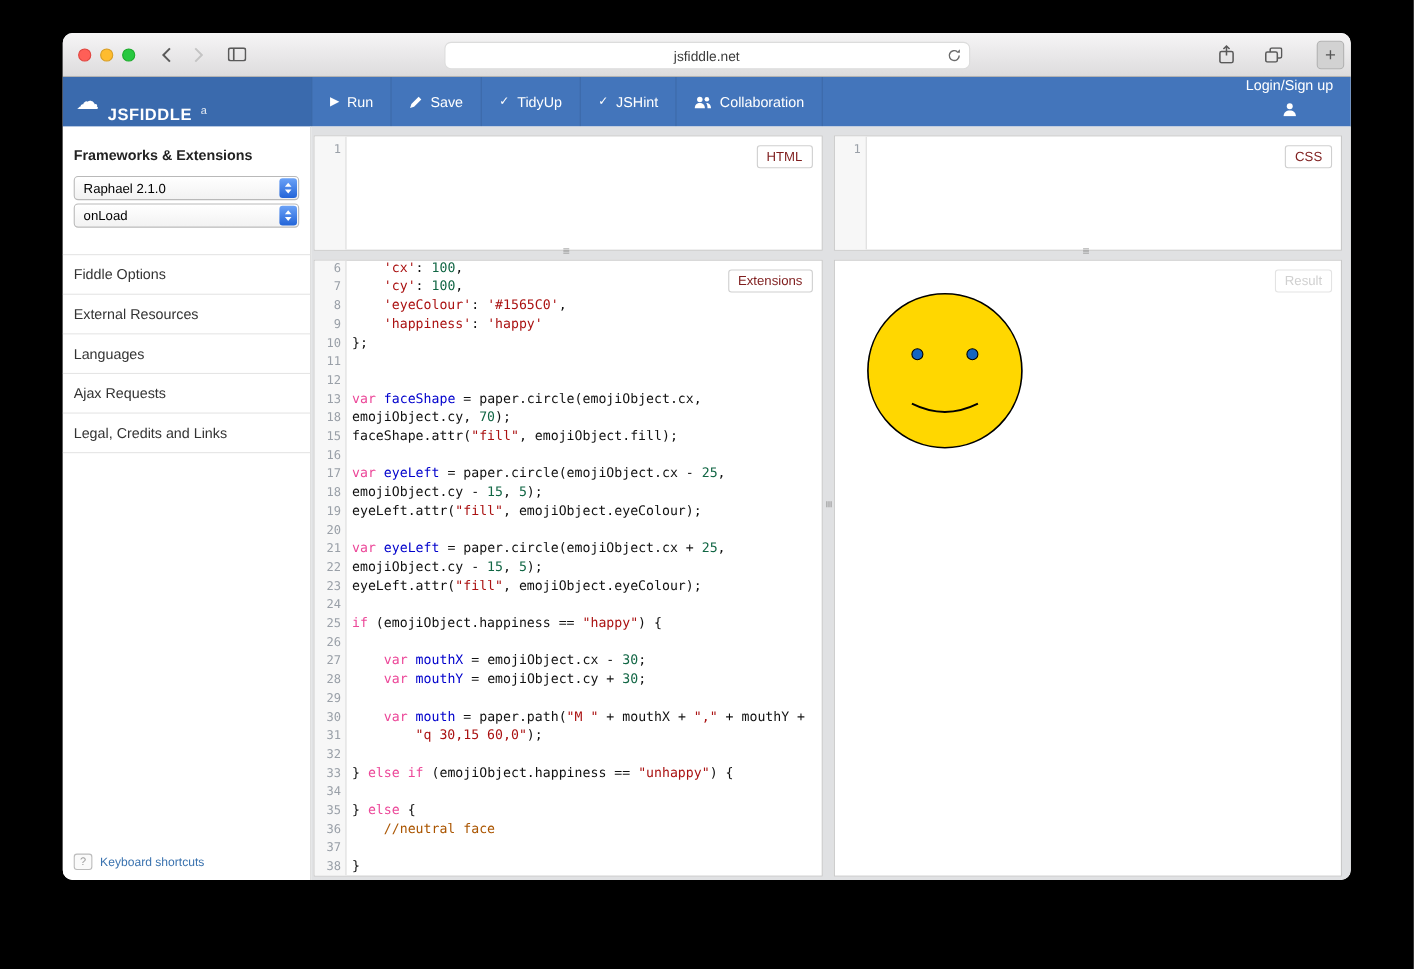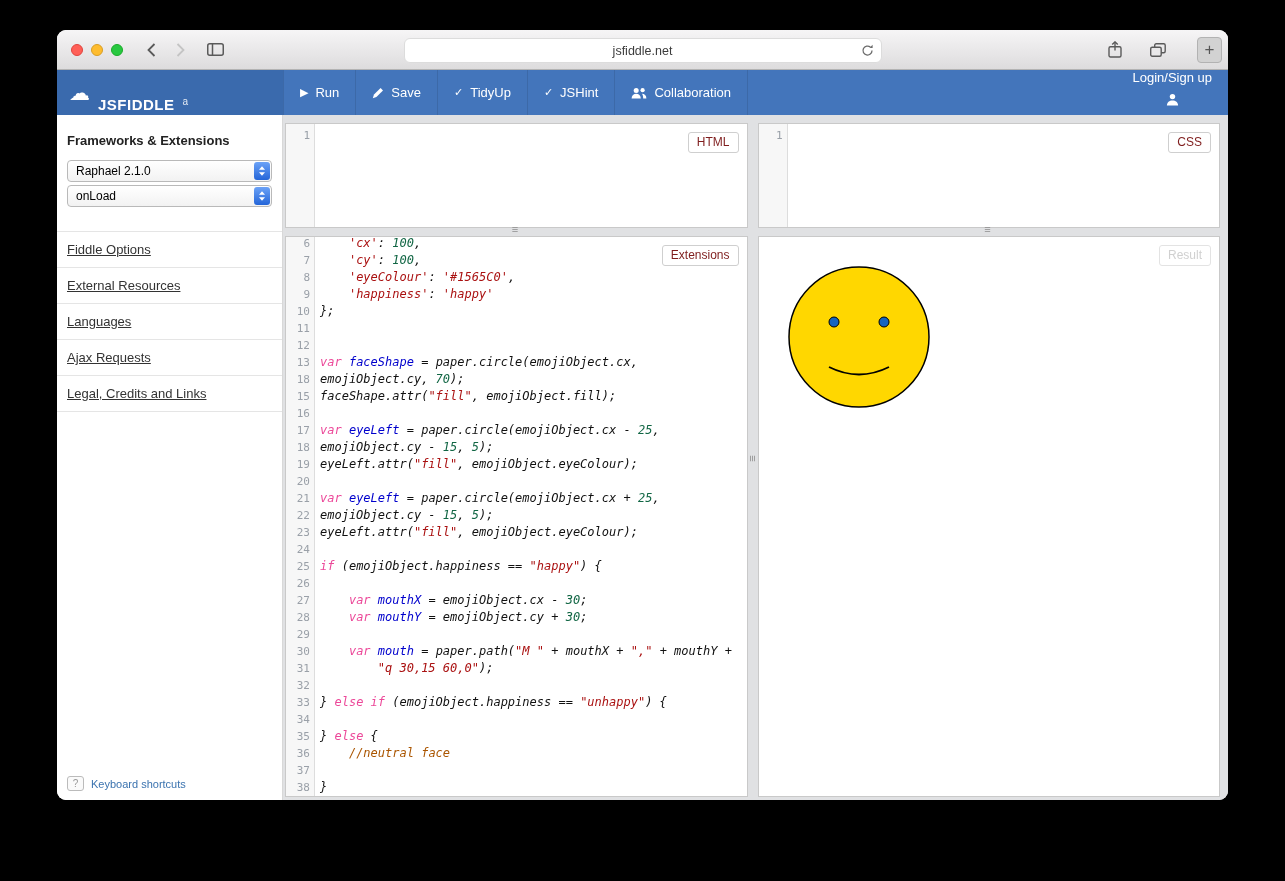--- a/index.html
+++ b/index.html
@@ -55,21 +55,21 @@
              flex:none; border-right:1px solid #d8d8d8; }
   .sbheading { font-weight:bold; font-size:13px; color:#222; padding:8px 10px 12px; }
   .select { margin:0 10px 3px; height:22px; border:1px solid #b9b9b9; border-radius:4px;
             background:linear-gradient(#fff,#f2f2f2); position:relative; font-size:12px;
             color:#000; display:flex; align-items:center; padding-left:8px; cursor:pointer; }
   .stepper { position:absolute; right:1px; top:1px; bottom:1px; width:16px;
              border-radius:3px; background:linear-gradient(#6ba2f7,#2465d8);
              display:flex; align-items:center; justify-content:center; }
   .sbitems { list-style:none; margin-top:24px; border-top:1px solid #e5e5e5; }
   .sbitems li { padding:10px; font-size:13px; color:#333; border-bottom:1px solid #e5e5e5;
-                cursor:pointer;text-decoration:underline; }
+                cursor:pointer; }
   .sbfooter { position:absolute; bottom:9px; left:10px; display:flex; align-items:center; gap:7px; }
   .helpbox { width:17px; height:15px; border:1px solid #bbb; border-radius:3px; color:#999;
              font-size:10px; display:flex; align-items:center; justify-content:center;
              background:#fafafa; cursor:pointer; }
   .kslink { font-size:11px; color:var(--link-blue,#3b73af); text-decoration:none; cursor:pointer; }
 
   
   .editor { flex:1; background:#e0e1e3; display:grid; grid-template-columns:1fr 1fr;
             grid-template-rows:105px 1fr; gap:8px 10px; padding:8px 8px 3px 2px;
             position:relative; }
@@ -79,21 +79,21 @@
             border:1px solid #cfcfcf; border-radius:3px; color:#7f1d1d; font-size:12px;
             background:rgba(255,255,255,.92); z-index:3; }
   .plabel.faint { color:#d0d0d0; border-color:#e3e3e3; background:transparent; }
   .gutter { width:29px; background:#f7f7f7; border-right:1px solid #ddd; text-align:right;
             padding:3px 4px 0 0; font-family:"DejaVu Sans Mono",monospace; font-size:11px;
             color:#9aa0a8; flex:none; }
   .ln { height:17px; line-height:17px; }
   .codearea { flex:1; padding:3px 0 0 5px; font-family:"DejaVu Sans Mono",monospace;
               font-size:12px; line-height:17px; color:#111; white-space:pre;
               overflow:hidden; cursor:text; }
-  .cl { height:17px;font-style:italic; }
+  .cl { height:17px; }
   .jsscroll { position:absolute; left:0; right:0; top:-5px; bottom:0; display:flex; }
   .tk-k { color:#ec4899; } .tk-d { color:#00c; } .tk-n { color:#164; }
   .tk-s { color:#a11; } .tk-c { color:#a50; } .tk-p { color:#111; }
   .panel.result svg { position:absolute; left:0; top:0; }
 
   .grip { position:absolute; color:#8f8f8f; font-size:11px; line-height:1; user-select:none;
           cursor:row-resize; z-index:4; }
   .grip::before { content:"≡"; }
   .g1 { left:24.2%; top:109px; }
   .g2 { left:74.2%; top:109px; }

